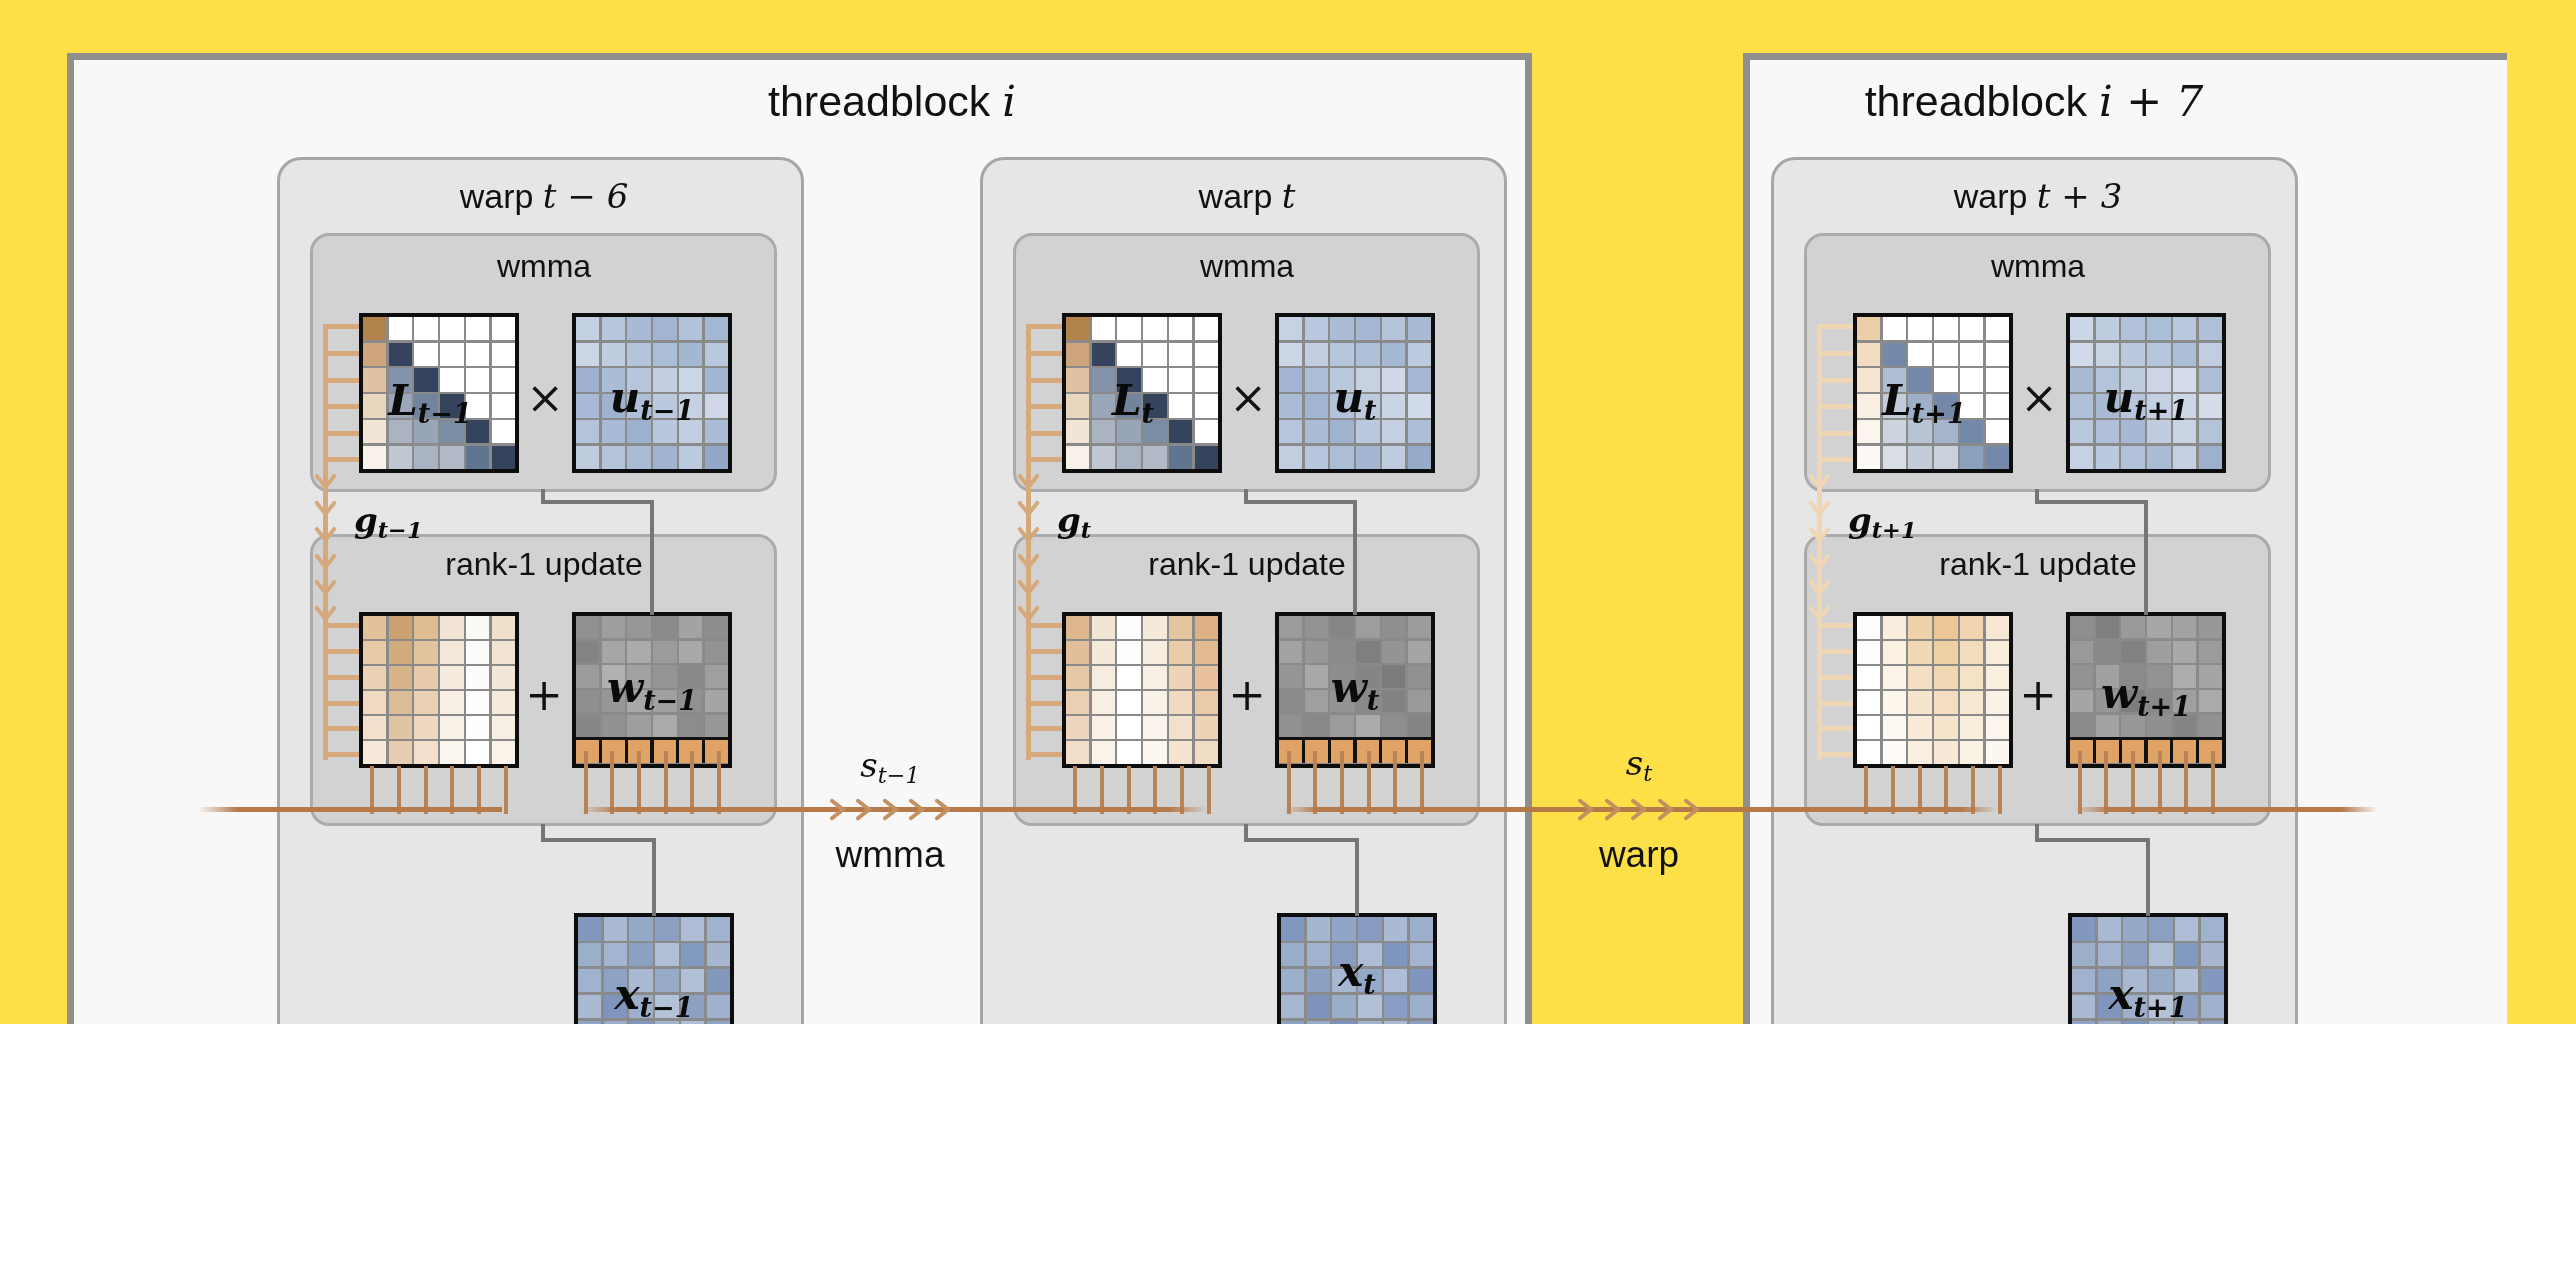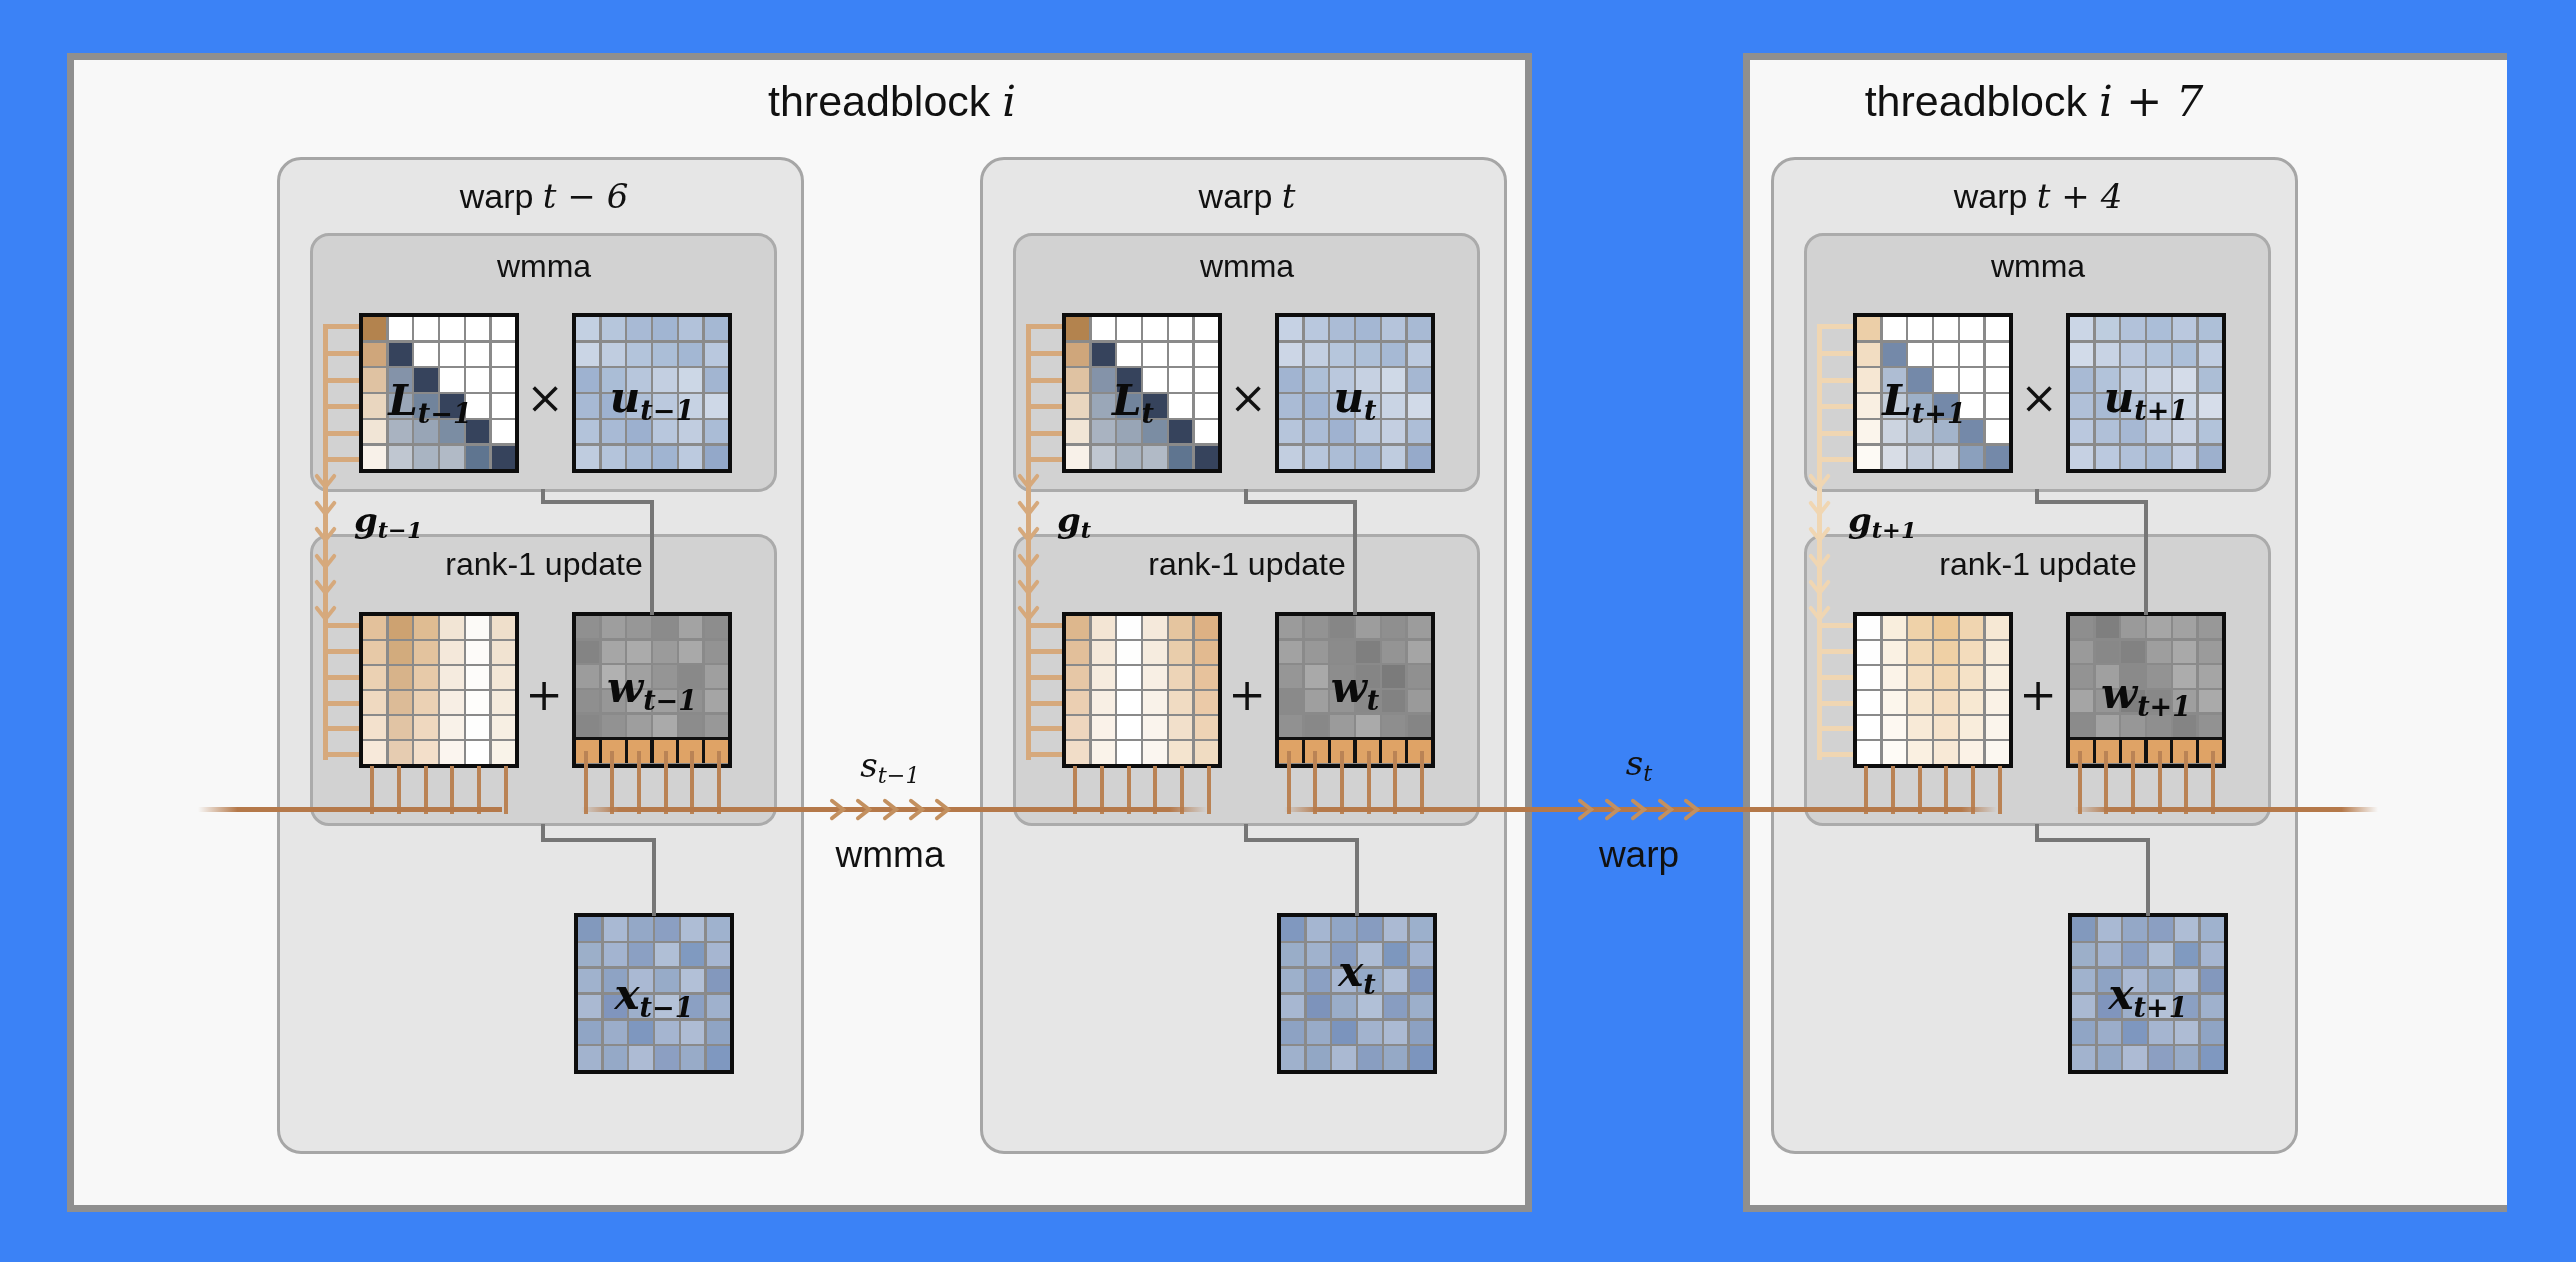--- a/index.html
+++ b/index.html
@@ -1,16 +1,16 @@
 <!DOCTYPE html>
 <html style="font-size:12.8px"><head>
 <meta charset="utf-8">
 <style>
   html,body{margin:0;padding:0;background:#ffffff;}
-  #canvas{position:relative;width:2576px;height:1262px;background:#3b82f6;overflow:hidden;
+  #canvas{position:relative;width:2576px;height:1024px;background:#fde047;overflow:hidden;
           font-family:"Liberation Sans",sans-serif;text-decoration:underline;}
   .tb{position:absolute;background:#f8f8f8;border:7.2px solid #8f8f8f;box-sizing:border-box;}
   .tb.clip{border-right:none;}
   .title{position:absolute;transform:translate(-50%,-50%);font-size:43px;color:#111;white-space:nowrap;}
   .math{font-family:"DejaVu Serif",serif;font-style:italic;}
   .bmath{font-family:"DejaVu Serif",serif;font-style:italic;font-weight:700;}
   .warp{position:absolute;width:527px;height:997px;background:#e6e6e6;border:3.2px solid #a6a6a6;
         border-radius:24px;box-sizing:border-box;}
   .ibox{position:absolute;background:#d2d2d2;border:3.2px solid #ababab;border-radius:19px;box-sizing:border-box;}
   .boxlab{position:absolute;transform:translate(-50%,-50%);font-size:32px;color:#111;white-space:nowrap;}
@@ -576,21 +576,21 @@
         <div class="drop" style="left: 197px; top: 606px; height: 48px; background: rgb(186, 131, 85);"></div>
         <div class="drop" style="left: 224px; top: 606px; height: 48px; background: rgb(186, 131, 85);"></div>
         <div class="drop" style="left: 304px; top: 591px; height: 63px; background: rgb(186, 131, 85);"></div>
         <div class="drop" style="left: 330px; top: 591px; height: 63px; background: rgb(186, 131, 85);"></div>
         <div class="drop" style="left: 357px; top: 591px; height: 63px; background: rgb(186, 131, 85);"></div>
         <div class="drop" style="left: 384px; top: 591px; height: 63px; background: rgb(186, 131, 85);"></div>
         <div class="drop" style="left: 410px; top: 591px; height: 63px; background: rgb(186, 131, 85);"></div>
         <div class="drop" style="left: 437px; top: 591px; height: 63px; background: rgb(186, 131, 85);"></div>
       </div>
       <div class="warp" style="left: 1771px; top: 157px;">
-        <div class="boxlab warplab" style="left: 264px; top: 36px;"><span>warp </span><span class="math">t + 4</span></div>
+        <div class="boxlab warplab" style="left: 264px; top: 36px;"><span>warp </span><span class="math">t + 3</span></div>
         <div class="ibox" style="left: 30px; top: 73px; width: 467px; height: 259px;"></div>
         <div class="boxlab" style="left: 264px; top: 106px;">wmma</div>
         <div class="ibox" style="left: 30px; top: 374px; width: 467px; height: 292px;"></div>
         <div class="boxlab" style="left: 264px; top: 404px;">rank-1 update</div>
         <div class="gray-el" style="left: 261px; top: 329px; width: 4px; height: 14.4px;"></div>
         <div class="gray-el" style="left: 261px; top: 340px; width: 113px; height: 4px;"></div>
         <div class="gray-el" style="left: 370px; top: 340px; width: 4px; height: 115px;"></div>
         <div class="gray-el" style="left: 261px; top: 664px; width: 4px; height: 17.6px;"></div>
         <div class="gray-el" style="left: 261px; top: 678px; width: 115px; height: 4px;"></div>
         <div class="gray-el" style="left: 372px; top: 678px; width: 4px; height: 78px;"></div>

